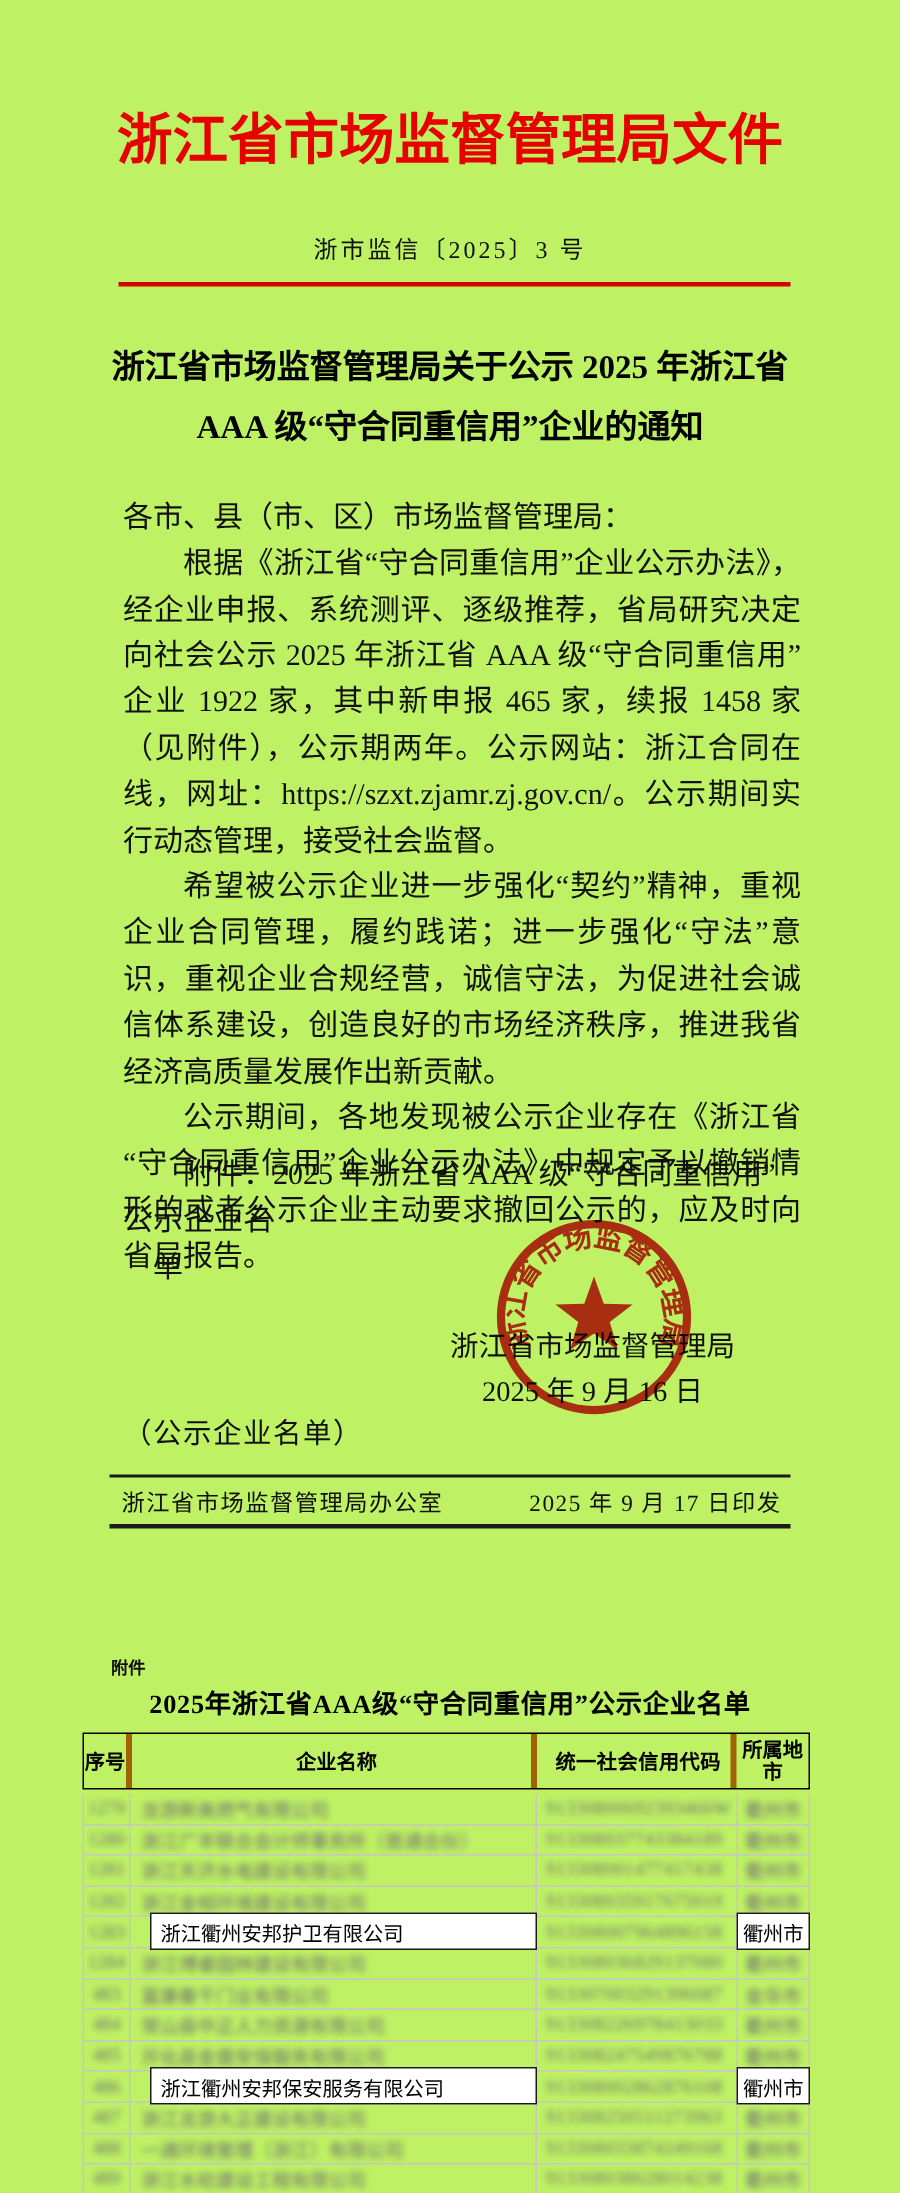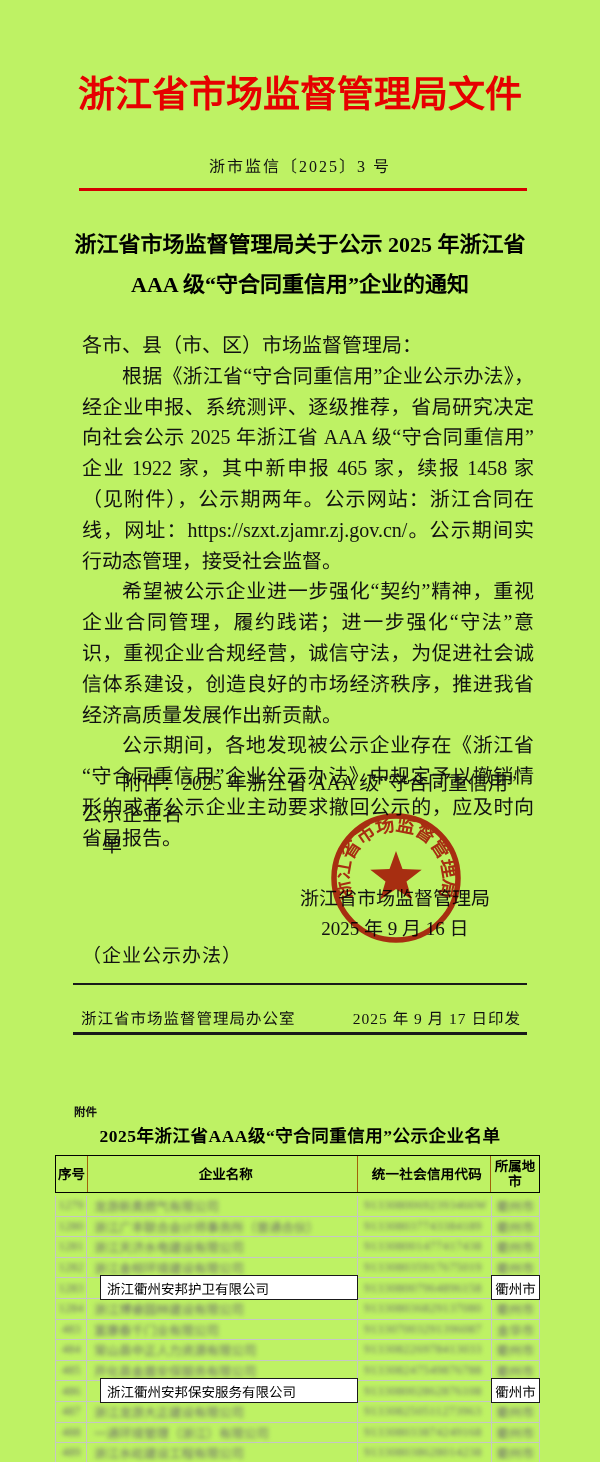--- a/index.html
+++ b/index.html
@@ -66,21 +66,21 @@
     fill:#e0241e;font-size:19px;font-weight:bold;
     font-family:"Liberation Serif","DejaVu Serif",serif;letter-spacing:1px;
   }
 
   
   .footer{position:absolute;top:983px;left:73px;width:454px;}
   .footer .line-top{height:2px;background:#1a1a1a;}
   .footer .line-bottom{height:3px;background:#1a1a1a;}
   .footer .row{
     display:flex;justify-content:space-between;align-items:center;
-    height:31px;padding:16px 6px 0 8px;font-size:15.5px;color:#111;letter-spacing:1px;
+    height:31px;padding:0 6px 0 8px;font-size:15.5px;color:#111;letter-spacing:1px;
   }
 
   
   .attach-label{
     position:absolute;top:1103px;left:74px;
     font-size:11.5px;font-weight:bold;color:#111;
     font-family:"Liberation Sans","DejaVu Sans",sans-serif;
   }
   .table-title{
     position:absolute;top:1122px;left:55px;width:490px;
@@ -88,21 +88,21 @@
   }
   .company-table{
     position:absolute;top:1155px;left:55px;width:485px;
   }
   .t-header{
     display:flex;border:1.5px solid #000;box-sizing:border-box;height:38px;
     font-weight:bold;font-size:13.5px;color:#000;
   }
   .t-header .hc{
     display:flex;align-items:center;justify-content:center;text-align:center;
-    border-right:1px solid #a16207;box-sizing:border-box;line-height:15px;
+    border-right:4px solid #a16207;box-sizing:border-box;line-height:15px;
   }
   .t-header .hc:last-child{border-right:none;}
   .t-rows{margin-top:3px;}
   .t-row{
     display:flex;height:20.6px;box-sizing:border-box;position:relative;
     font-size:12.5px;color:#6f6f6f;
   }
   .t-row .tc{
     box-sizing:border-box;display:flex;align-items:center;
     border-right:1px solid #c6c6c6;border-bottom:1px solid #c6c6c6;
@@ -158,21 +158,21 @@
     <circle cx="68" cy="68" r="62" fill="none" stroke="#e0241e" stroke-width="5.5"></circle>
     <polygon points="68,41 74.5,59.1 93.7,59.7 78.5,71.4 83.9,89.8 68,79 52.1,89.8 57.5,71.4 42.3,59.7 61.5,59.1" fill="#e0241e"></polygon>
     <defs>
       <path id="sealArc" d="M 25.4,87.9 A 47,47 0 1 1 110.6,87.9" fill="none"></path>
     </defs>
     <text>
       <textPath id="sealTextPath" href="#sealArc" startOffset="0" textLength="188">浙江省市场监督管理局</textPath>
     </text>
   </svg>
 
-  <div class="publish-note">（企业公示办法）</div>
+  <div class="publish-note">（公示企业名单）</div>
 
   <div class="footer">
     <div class="line-top"></div>
     <div class="row">
       <span>浙江省市场监督管理局办公室</span>
       <span>2025 年 9 月 17 日印发</span>
     </div>
     <div class="line-bottom"></div>
   </div>
 

